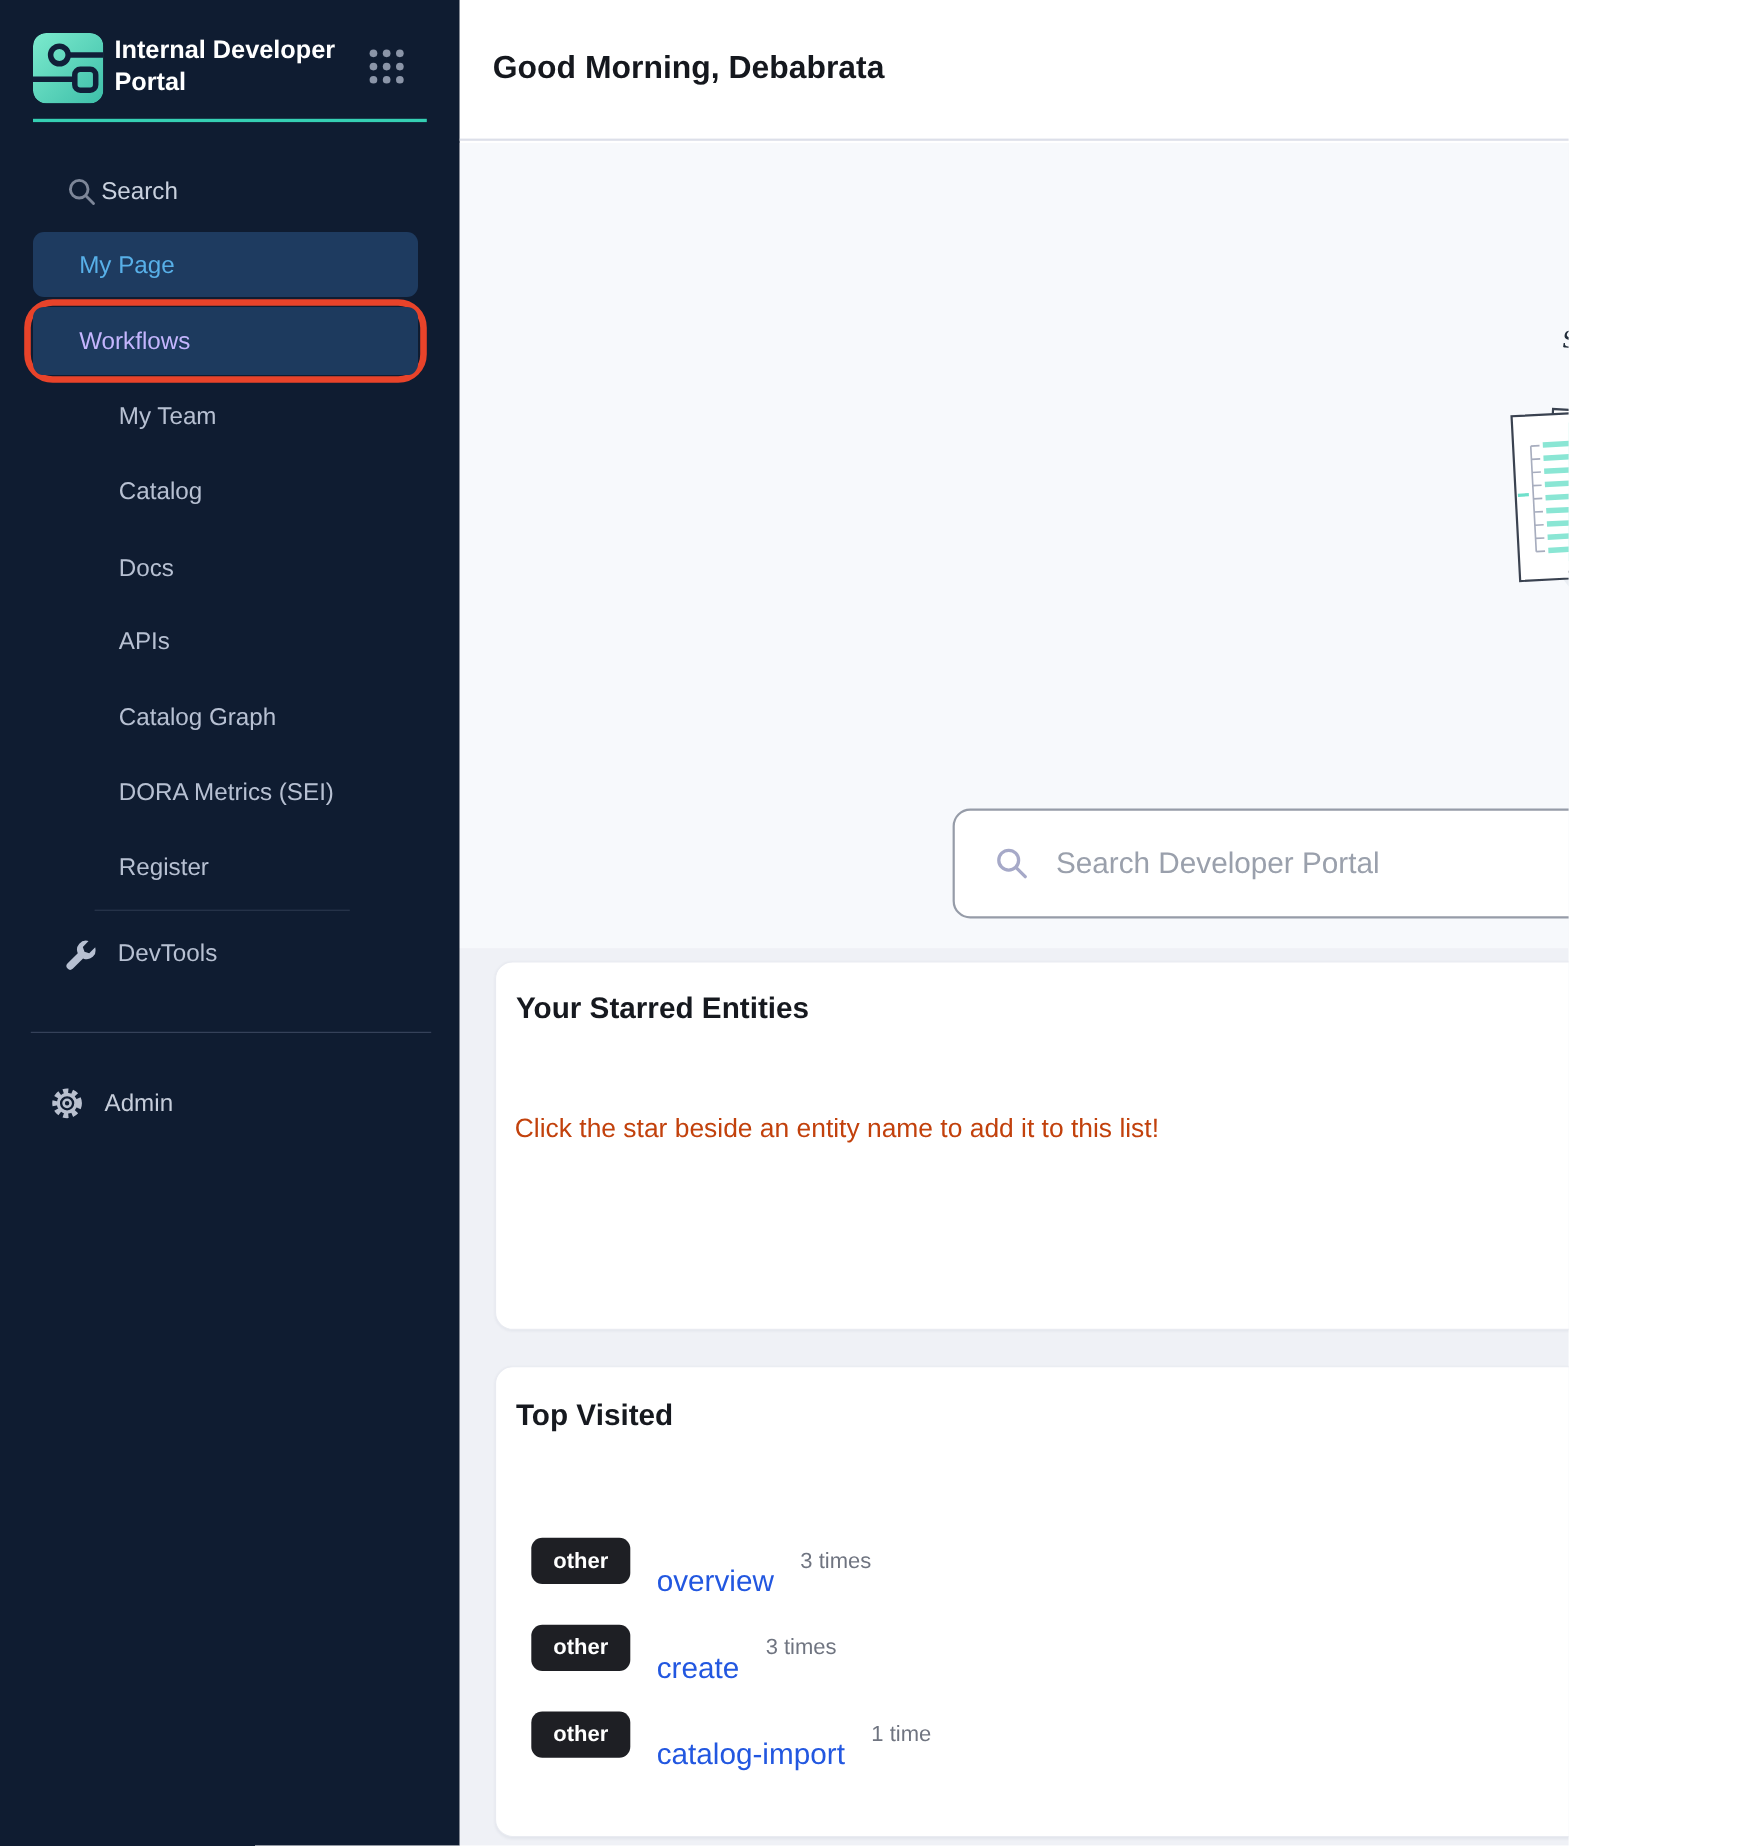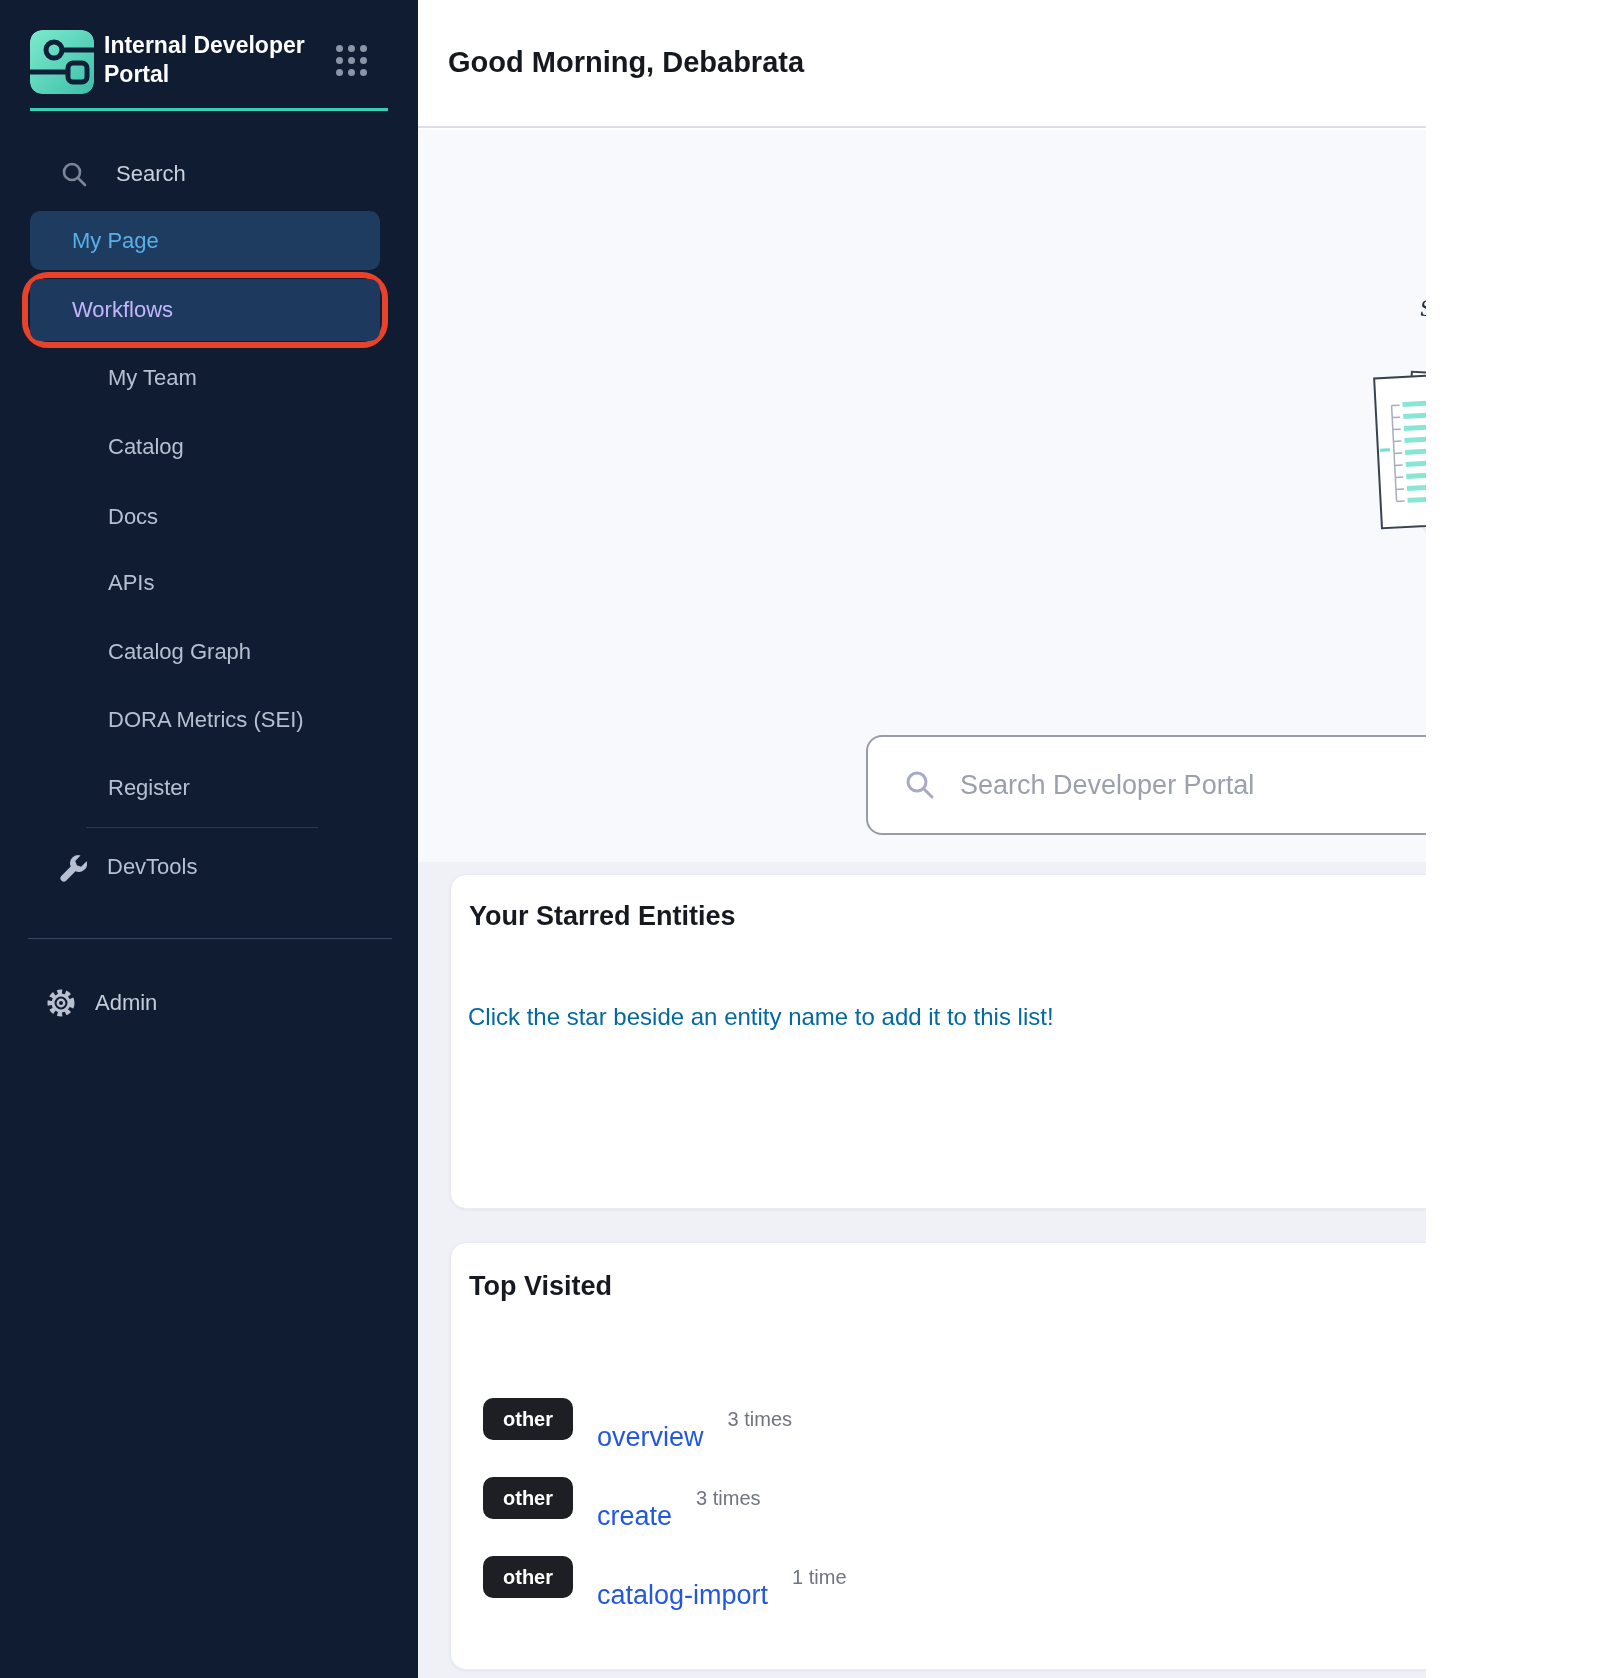--- a/index.html
+++ b/index.html
@@ -10,21 +10,21 @@
   
   .sidebar{position:absolute;left:0;top:0;width:418px;height:1678px;background:#0f1c31;}
   .logo-box{position:absolute;left:30px;top:30px;width:64px;height:64px;border-radius:12px;overflow:hidden;}
   .logo-title{position:absolute;left:104px;top:31px;width:230px;color:#ffffff;
               font-size:23px;font-weight:bold;line-height:29px;}
   .grid-icon{position:absolute;left:336px;top:45px;width:34px;height:34px;display:grid;
              grid-template-columns:repeat(3,7px);grid-template-rows:repeat(3,7px);gap:5px;cursor:pointer;}
   .grid-icon span{width:7px;height:7px;border-radius:50%;background:#8b95a8;}
   .teal-rule{position:absolute;left:30px;top:108px;width:358px;height:3px;background:#35cfb3;}
 
-  .search-row{position:absolute;left:60px;top:158px;height:32px;display:flex;align-items:center;gap:28px;cursor:pointer;}
+  .search-row{position:absolute;left:60px;top:158px;height:32px;display:flex;align-items:center;gap:4px;cursor:pointer;}
   .search-row .lbl{color:#c9d1de;font-size:22px;}
 
   .nav-item{position:absolute;left:30px;width:350px;color:#b7c0d2;font-size:22px;cursor:pointer;}
   .nav-item.boxed{border-radius:10px;padding-left:42px;}
   .item-mypage{top:211px;height:59px;line-height:59px;background:#1e3b60;color:#58b0e8;}
   .item-workflows{top:279px;height:62px;line-height:62px;background:#1d3a5e;border-radius:12px;color:#c4b5fd;}
   .annotation-ring{position:absolute;left:22px;top:272px;width:366px;height:76px;
                    border:6px solid #e8432a;border-radius:26px;pointer-events:none;}
   .nav-link{position:absolute;left:108px;height:28px;line-height:28px;color:#b7c0d2;font-size:22px;cursor:pointer;}
   .divider{position:absolute;height:1px;}
@@ -47,21 +47,21 @@
              border:2px solid #969ca8;border-radius:16px;display:flex;align-items:center;padding-left:36px;gap:22px;}
   .searchbar input{border:none;outline:none;flex:1;font-size:27px;color:#333a45;background:transparent;
                    font-family:"Liberation Sans",sans-serif;}
   .searchbar input::placeholder{color:#9aa0ac;}
 
   .card{position:absolute;left:32px;right:-24px;background:#ffffff;border-radius:16px;
         border:1px solid #e9ebf1;box-shadow:0 1px 3px rgba(20,30,60,.06);}
   .card h2{margin:0;position:absolute;left:18px;font-size:27px;font-weight:bold;color:#16191f;}
   .card.starred{top:744px;height:335px;}
   .card.starred h2{top:26px;}
-  .card.starred p{margin:0;position:absolute;left:17px;top:128px;font-size:24px;color:#0369a1;}
+  .card.starred p{margin:0;position:absolute;left:17px;top:138px;font-size:24px;color:#c2410c;}
   .card.topvisited{top:1112px;height:428px;}
   .card.topvisited h2{top:28px;}
 
   .tv-row{position:absolute;left:32px;right:24px;height:42px;display:flex;align-items:center;gap:24px;}
   .tv-row.r0{top:155px;} .tv-row.r1{top:234px;} .tv-row.r2{top:313px;}
   .chip{background:#1e1f24;color:#ffffff;font-size:20px;font-weight:bold;height:42px;line-height:42px;
         padding:0 20px;border-radius:10px;}
   .tv-link{color:#2257e0;font-size:27px;text-decoration:none;cursor:pointer;margin-top:36px;}
   .tv-times{color:#6f7480;font-size:20px;}
 </style>

